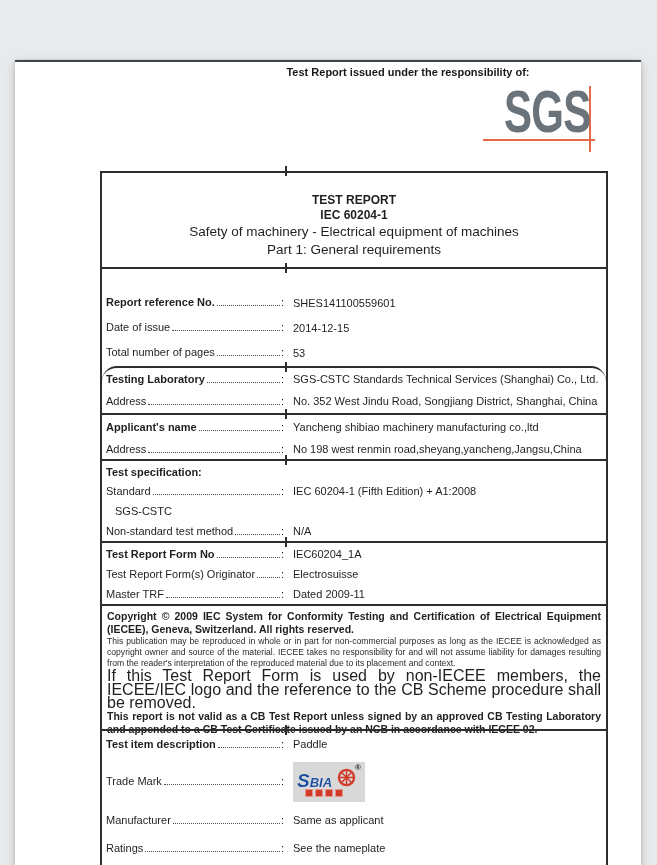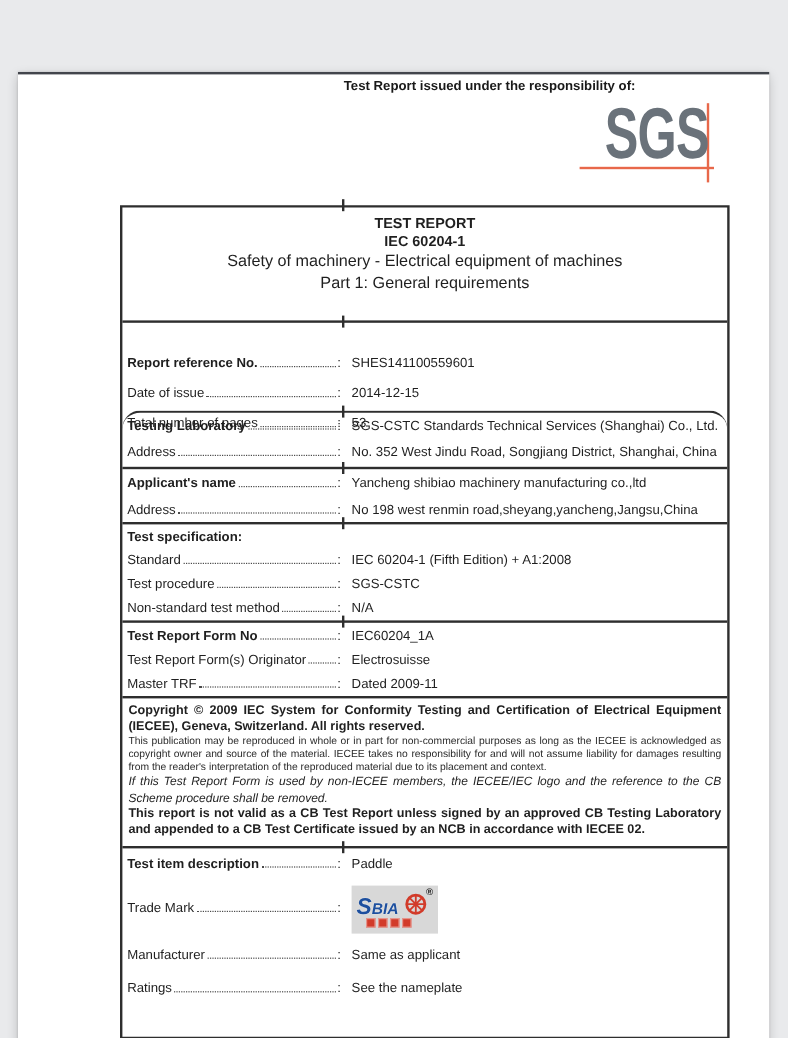--- a/index.html
+++ b/index.html
@@ -32,31 +32,31 @@
     z-index:2;
   }
   
   .report-table{
     position:absolute;left:85px;top:109px;width:508px;
     border:2px solid #2e2e2e;border-bottom-width:3px;
     box-sizing:border-box;background:#fff;
   }
   .title-section{
     box-sizing:border-box;height:96px;border-bottom:2px solid #2e2e2e;
-    text-align:center;padding-top:6px;position:relative;
+    text-align:center;padding-top:20px;position:relative;
   }
   .title-section .t-small{font-size:12px;font-weight:bold;line-height:15px;}
   .title-section .t-big{font-size:13.5px;font-weight:normal;line-height:18px;}
   .section{box-sizing:border-box;position:relative;padding:0;}
   .section.bordered{border-top:2px solid #2e2e2e;}
   .tick::before{
     content:"";position:absolute;left:183px;top:-6px;width:2px;height:10px;background:#2e2e2e;
   }
   .title-section.tick::before{top:-7px;}
-  .s-reference{height:73px;padding-top:21px;}
+  .s-reference{height:97px;padding-top:21px;}
   .s-reference .row{height:25px;}
   .s-laboratory{height:47px;padding-top:0;border-radius:15px;}
   .s-laboratory .row{height:22px;}
   .s-applicant{height:46px;padding-top:1px;}
   .s-applicant .row{height:22px;text-align:right;}
   .s-specification{height:82px;padding-top:1px;}
   .s-specification .row{height:20px;}
   .s-form{height:63px;padding-top:1px;}
   .s-form .row{height:20px;}
   .s-copyright{height:125px;padding:4px 5px 0 5px;}
@@ -69,21 +69,21 @@
   .label-cell{width:178px;display:flex;align-items:baseline;flex:none;}
   .label-cell .lbl{white-space:nowrap;}
   .label-cell.bold .lbl{font-weight:bold;}
   .label-cell .dots{flex:1;border-bottom:1.5px dotted #4a4a4a;margin:0 0 3px 2px;min-width:6px;}
   .label-cell::after{content:":";margin-left:1px;}
   .value-cell{margin-left:9px;white-space:nowrap;}
   
   .para{text-align:justify;}
   .para.bold{font-size:10.5px;font-weight:bold;line-height:13px;}
   .para.small{font-size:8.6px;line-height:11px;color:#2a2a2a;}
-  .para.normal{font-size:10px;line-height:13.5px;font-style:italic;}
+  .para.normal{font-size:16px;line-height:13.5px;}
   
   .tm-logo{
     position:relative;width:72px;height:40px;background:#d8d8d8;
     margin-top:2px;
   }
   .tm-reg{position:absolute;top:1px;right:4px;font-size:8px;color:#222;font-weight:bold;}
   .tm-text{
     position:absolute;left:4px;top:9px;display:block;
     font-size:13px;font-weight:bold;font-style:italic;color:#1d4f9e;
     text-shadow:0 0 1px #ffffff;line-height:1;
@@ -175,24 +175,20 @@
         <div class="section s-specification bordered tick">
           <div class="section-heading">Test specification:</div>
           <div class="row">
             <div class="label-cell">
               <span class="lbl">Standard</span>
               <span class="dots"></span>
             </div>
             <div class="value-cell">IEC 60204-1 (Fifth Edition) + A1:2008</div>
           </div>
           <div class="row">
-            <div class="label-cell">
-              <span class="lbl">Test procedure</span>
-              <span class="dots"></span>
-            </div>
             <div class="value-cell">SGS-CSTC</div>
           </div>
           <div class="row">
             <div class="label-cell">
               <span class="lbl">Non-standard test method</span>
               <span class="dots"></span>
             </div>
             <div class="value-cell">N/A</div>
           </div>
         </div>

